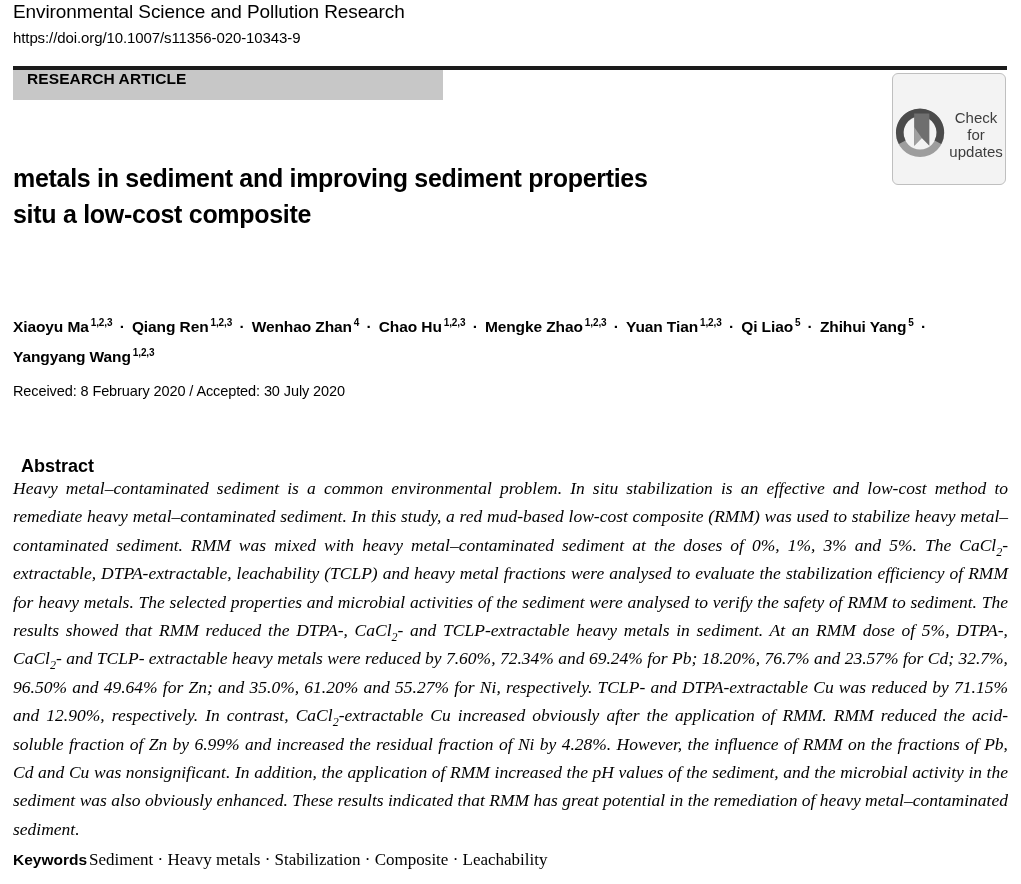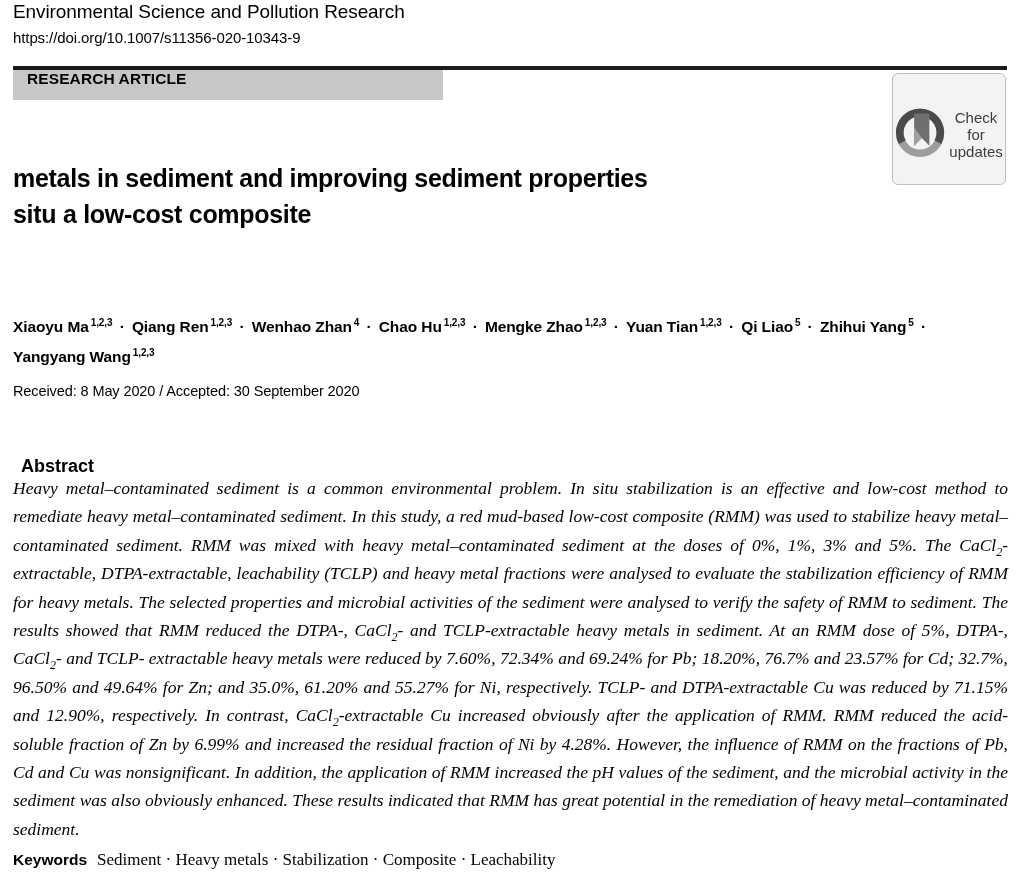--- a/index.html
+++ b/index.html
@@ -70,21 +70,21 @@
     font-size: 17.5px; line-height: 28.4px; text-align: justify; font-style: italic;
   }
   .abstract-text sub { font-size: 12px; line-height: 0; }
   .keywords {
     position: absolute; left: 13px; top: 850px;
     font-size: 15.5px;
   }
   .keywords .label { font-weight: 700; font-family: "Liberation Sans", sans-serif; }
   .keywords .items {
     font-family: "Liberation Serif", serif;
-    font-size: 17px; margin-left: 10px;
+    font-size: 17px; margin-left: 2px;
   }
 </style>
 </head>
 <body>
 
 <div class="page">
 
   <div class="journal-name">Environmental Science and Pollution Research</div>
   <div class="doi-link">https://doi.org/10.1007/s11356-020-10343-9</div>
 
@@ -108,21 +108,21 @@
   </div>
 
   <h1 class="article-title">
     <div>metals in sediment and improving sediment properties</div>
     <div>situ a low-cost composite</div>
   </h1>
 
   <div class="authors"><span>Xiaoyu Ma<sup> 1,2,3</sup></span><span class="sep"> · </span><span>Qiang Ren<sup> 1,2,3</sup></span><span class="sep"> · </span><span>Wenhao Zhan<sup> 4</sup></span><span class="sep"> · </span><span>Chao Hu<sup> 1,2,3</sup></span><span class="sep"> · </span><span>Mengke Zhao<sup> 1,2,3</sup></span><span class="sep"> · </span><span>Yuan Tian<sup> 1,2,3</sup></span><span class="sep"> · </span><span>Qi Liao<sup> 5</sup></span><span class="sep"> · </span><span>Zhihui Yang<sup> 5</sup></span><span class="sep"> · </span><span>Yangyang Wang<sup> 1,2,3</sup></span></div>
 
   <div class="dates-block">
-    <div>Received: 8 May 2020 / Accepted: 30 September 2020</div>
+    <div>Received: 8 February 2020 / Accepted: 30 July 2020</div>
   </div>
 
   <h2 class="abstract-heading">Abstract</h2>
   <p class="abstract-text"><span>Heavy metal–contaminated sediment is a common environmental problem. In situ stabilization is an effective and low-cost method to remediate heavy metal–contaminated sediment. In this study, a red mud-based low-cost composite (RMM) was used to stabilize heavy metal–contaminated sediment. RMM was mixed with heavy metal–contaminated sediment at the doses of 0%, 1%, 3% and 5%. The CaCl</span><sub>2</sub><span>-extractable, DTPA-extractable, leachability (TCLP) and heavy metal fractions were analysed to evaluate the stabilization efficiency of RMM for heavy metals. The selected properties and microbial activities of the sediment were analysed to verify the safety of RMM to sediment. The results showed that RMM reduced the DTPA-, CaCl</span><sub>2</sub><span>- and TCLP-extractable heavy metals in sediment. At an RMM dose of 5%, DTPA-, CaCl</span><sub>2</sub><span>- and TCLP- extractable heavy metals were reduced by 7.60%, 72.34% and 69.24% for Pb; 18.20%, 76.7% and 23.57% for Cd; 32.7%, 96.50% and 49.64% for Zn; and 35.0%, 61.20% and 55.27% for Ni, respectively. TCLP- and DTPA-extractable Cu was reduced by 71.15% and 12.90%, respectively. In contrast, CaCl</span><sub>2</sub><span>-extractable Cu increased obviously after the application of RMM. RMM reduced the acid-soluble fraction of Zn by 6.99% and increased the residual fraction of Ni by 4.28%. However, the influence of RMM on the fractions of Pb, Cd and Cu was nonsignificant. In addition, the application of RMM increased the pH values of the sediment, and the microbial activity in the sediment was also obviously enhanced. These results indicated that RMM has great potential in the remediation of heavy metal–contaminated sediment.</span></p>
 
   <div class="keywords">
     <span class="label">Keywords</span><span class="items">Sediment · Heavy metals · Stabilization · Composite · Leachability</span>
   </div>
 
 </div>

